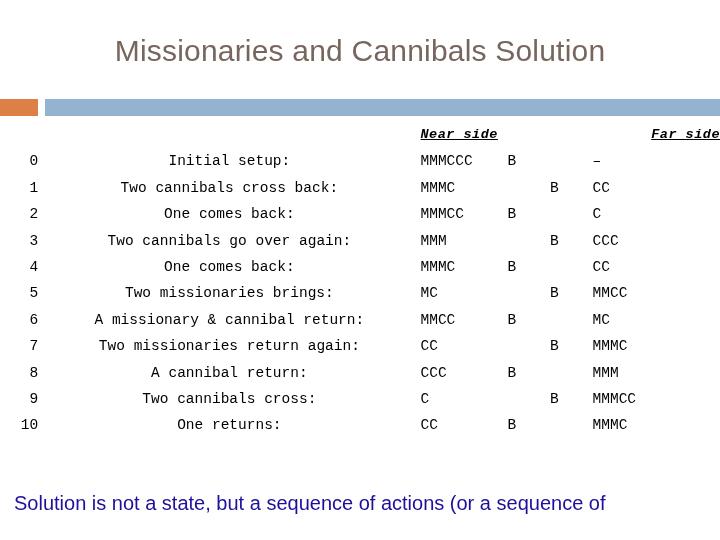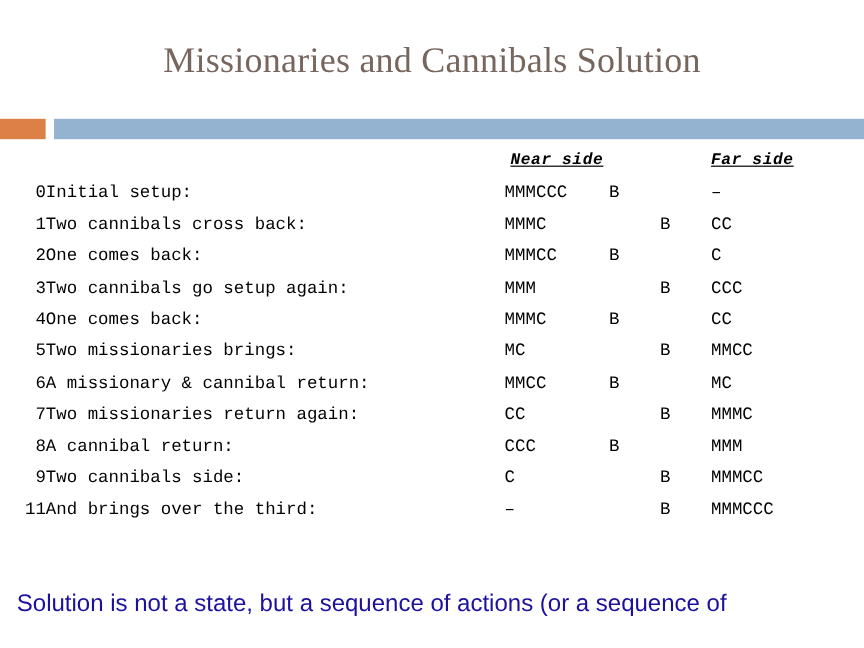--- a/index.html
+++ b/index.html
@@ -15,21 +15,21 @@
     position: relative;
   }
 
   
   #slide-title {
     position: absolute;
     left: 0;
     top: 34px;
     width: 720px;
     text-align: center;
-    font-family: Liberation Serif, serif;
+    font-family: Liberation Sans, sans-serif;
     font-size: 30px;
     font-weight: 400;
     color: #77665e;
     letter-spacing: 0.2px;
     white-space: nowrap;
   }
 
   
   #title-rule-orange {
     position: absolute;
@@ -68,27 +68,27 @@
   }
 
   
   .col-head {
     font-weight: bold;
     font-style: italic;
     text-decoration: underline;
     font-size: 13.5px;
     letter-spacing: 0.5px;
   }
-  th.head-near { text-align: center; padding-left: 0px; }
-  th.head-far  { text-align: left; padding-left: 0px; }
+  th.head-near { text-align: left; padding-left: 0px; }
+  th.head-far  { text-align: right; padding-left: 0px; }
   th.head-blank { }
 
   
   .c-num   { width: 36px;  text-align: right; padding-right: 6px; }
-  .c-desc  { width: 360px; text-align: left; }
+  .c-desc  { width: 360px; text-align: center; }
   .c-near  { width: 82px;  text-align: left; }
   .c-bnear { width: 40px;  text-align: left; }
   .c-bfar  { width: 40px;  text-align: left; }
   .c-far   { width: 120px; text-align: left; }
 
   
   #caption {
     position: absolute;
     left: 14px;
     top: 492px;
@@ -139,21 +139,21 @@
       <tr>
         <td class="c-num">2</td>
         <td class="c-desc">One comes back:</td>
         <td class="c-near">MMMCC</td>
         <td class="c-bnear">B</td>
         <td class="c-bfar"></td>
         <td class="c-far">C</td>
       </tr>
       <tr>
         <td class="c-num">3</td>
-        <td class="c-desc">Two cannibals go setup again:</td>
+        <td class="c-desc">Two cannibals go over again:</td>
         <td class="c-near">MMM</td>
         <td class="c-bnear"></td>
         <td class="c-bfar">B</td>
         <td class="c-far">CCC</td>
       </tr>
       <tr>
         <td class="c-num">4</td>
         <td class="c-desc">One comes back:</td>
         <td class="c-near">MMMC</td>
         <td class="c-bnear">B</td>
@@ -187,30 +187,30 @@
       <tr>
         <td class="c-num">8</td>
         <td class="c-desc">A cannibal return:</td>
         <td class="c-near">CCC</td>
         <td class="c-bnear">B</td>
         <td class="c-bfar"></td>
         <td class="c-far">MMM</td>
       </tr>
       <tr>
         <td class="c-num">9</td>
-        <td class="c-desc">Two cannibals side:</td>
+        <td class="c-desc">Two cannibals cross:</td>
         <td class="c-near">C</td>
         <td class="c-bnear"></td>
         <td class="c-bfar">B</td>
         <td class="c-far">MMMCC</td>
       </tr>
       <tr>
-        <td class="c-num">11</td>
-        <td class="c-desc">And brings over the third:</td>
-        <td class="c-near">–</td>
-        <td class="c-bnear"></td>
-        <td class="c-bfar">B</td>
-        <td class="c-far">MMMCCC</td>
+        <td class="c-num">10</td>
+        <td class="c-desc">One returns:</td>
+        <td class="c-near">CC</td>
+        <td class="c-bnear">B</td>
+        <td class="c-bfar"></td>
+        <td class="c-far">MMMC</td>
       </tr>
     </tbody>
 </table>
 
 <div id="caption" style="color: rgb(28, 16, 156);">Solution is not a state, but a sequence of actions (or a sequence of</div>
 
 </body></html>

